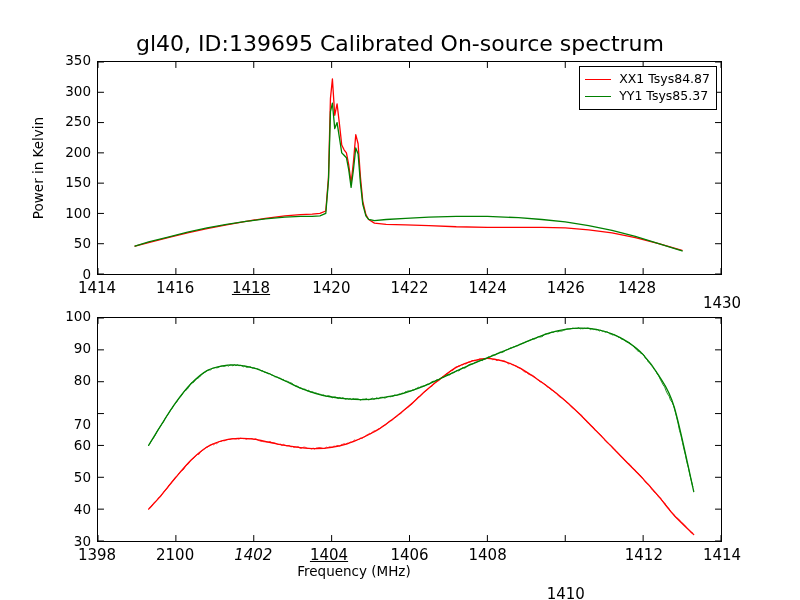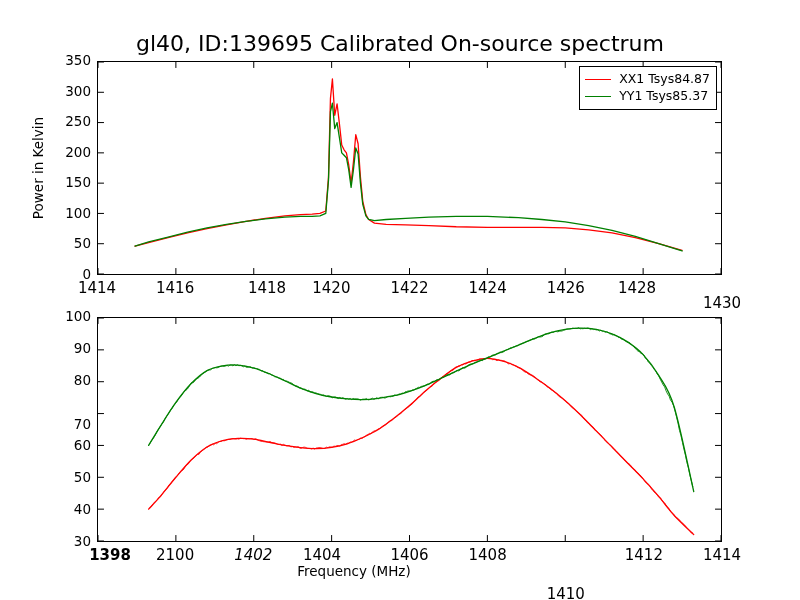--- a/index.html
+++ b/index.html
@@ -136,39 +136,39 @@
       <div class="ytick" style="left: 45px; top: 275px;">0</div>
       <div class="ytick" style="left: 45px; top: 244.429px;">50</div>
       <div class="ytick" style="left: 45px; top: 213.857px;">100</div>
       <div class="ytick" style="left: 45px; top: 183.286px;">150</div>
       <div class="ytick" style="left: 45px; top: 152.714px;">200</div>
       <div class="ytick" style="left: 45px; top: 122.143px;">250</div>
       <div class="ytick" style="left: 45px; top: 91.5714px;">300</div>
       <div class="ytick" style="left: 45px; top: 61px;">350</div>
       <div class="xtick" style="left: 97px; top: 281px;">1414</div>
       <div class="xtick" style="left: 175.125px; top: 281px;">1416</div>
-      <div class="xtick" style="left: 267px; top: 281px;">1418</div>
+      <div class="xtick" style="left: 251px; top: 281px; text-decoration: underline;">1418</div>
       <div class="xtick" style="left: 331.375px; top: 281px;">1420</div>
       <div class="xtick" style="left: 409.5px; top: 281px;">1422</div>
       <div class="xtick" style="left: 487.625px; top: 281px;">1424</div>
       <div class="xtick" style="left: 565.75px; top: 281px;">1426</div>
       <div class="xtick" style="left: 637px; top: 281px;">1428</div>
       <div class="xtick" style="left: 722px; top: 296px;">1430</div>
       <div class="ytick" style="left: 45px; top: 542px;">30</div>
       <div class="ytick" style="left: 45px; top: 509.857px;">40</div>
       <div class="ytick" style="left: 45px; top: 477.714px;">50</div>
       <div class="ytick" style="left: 45px; top: 445.571px;">60</div>
       <div class="ytick" style="left: 45px; top: 413.429px; margin-top: 12px;">70</div>
       <div class="ytick" style="left: 45px; top: 381.286px;">80</div>
       <div class="ytick" style="left: 45px; top: 349.143px;">90</div>
       <div class="ytick" style="left: 45px; top: 317px;">100</div>
-      <div class="xtick" style="left: 110px; top: 548px; font-weight: bold;">1398</div>
+      <div class="xtick" style="left: 97px; top: 548px;">1398</div>
       <div class="xtick" style="left: 175.125px; top: 548px;">2100</div>
       <div class="xtick" style="left: 253.25px; top: 548px; font-style: italic;">1402</div>
-      <div class="xtick" style="left: 322px; top: 548px;">1404</div>
+      <div class="xtick" style="left: 329px; top: 548px; text-decoration: underline;">1404</div>
       <div class="xtick" style="left: 409.5px; top: 548px;">1406</div>
       <div class="xtick" style="left: 487.625px; top: 548px;">1408</div>
       <div class="xtick" style="left: 565.75px; top: 548px; margin-top: 39px;">1410</div>
       <div class="xtick" style="left: 643.875px; top: 548px;">1412</div>
       <div class="xtick" style="left: 722px; top: 548px;">1414</div>
     </div>
 
   <div id="xlabel-bottom" class="xlabel">Frequency (MHz)</div>
 
 </div>

